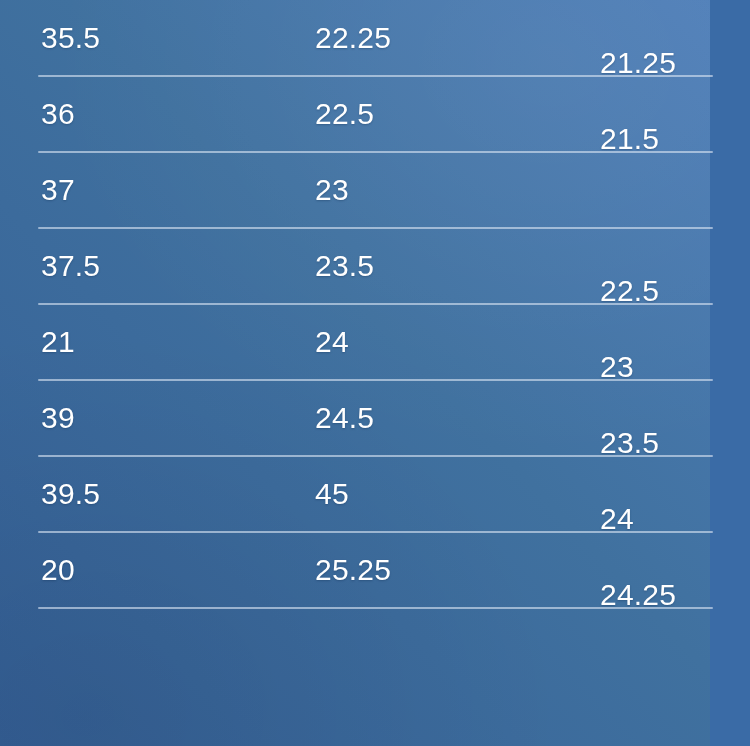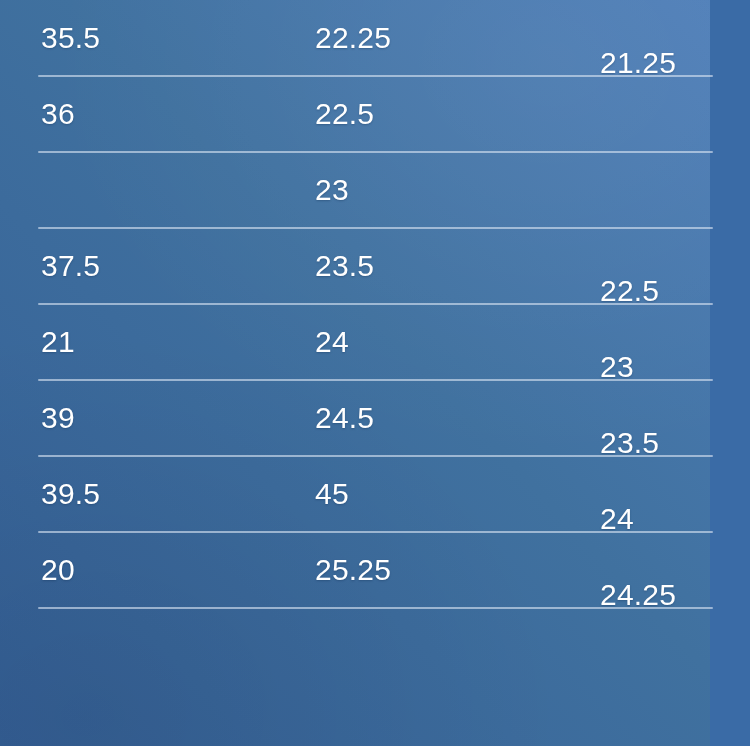--- a/index.html
+++ b/index.html
@@ -86,24 +86,26 @@
     <div class="size-row">
       <span class="cell col-0">35.5</span>
       <span class="cell col-1">22.25</span>
       <span class="cell col-2">21.25</span>
       <span class="row-divider"></span>
     </div>
 
     <div class="size-row">
       <span class="cell col-0">36</span>
       <span class="cell col-1">22.5</span>
+      <span class="cell col-2">21.5</span>
       <span class="row-divider"></span>
     </div>
 
     <div class="size-row">
+      <span class="cell col-0">37</span>
       <span class="cell col-1">23</span>
       <span class="row-divider"></span>
     </div>
 
     <div class="size-row">
       <span class="cell col-0">37.5</span>
       <span class="cell col-1">23.5</span>
       <span class="cell col-2">22.5</span>
       <span class="row-divider"></span>
     </div>

